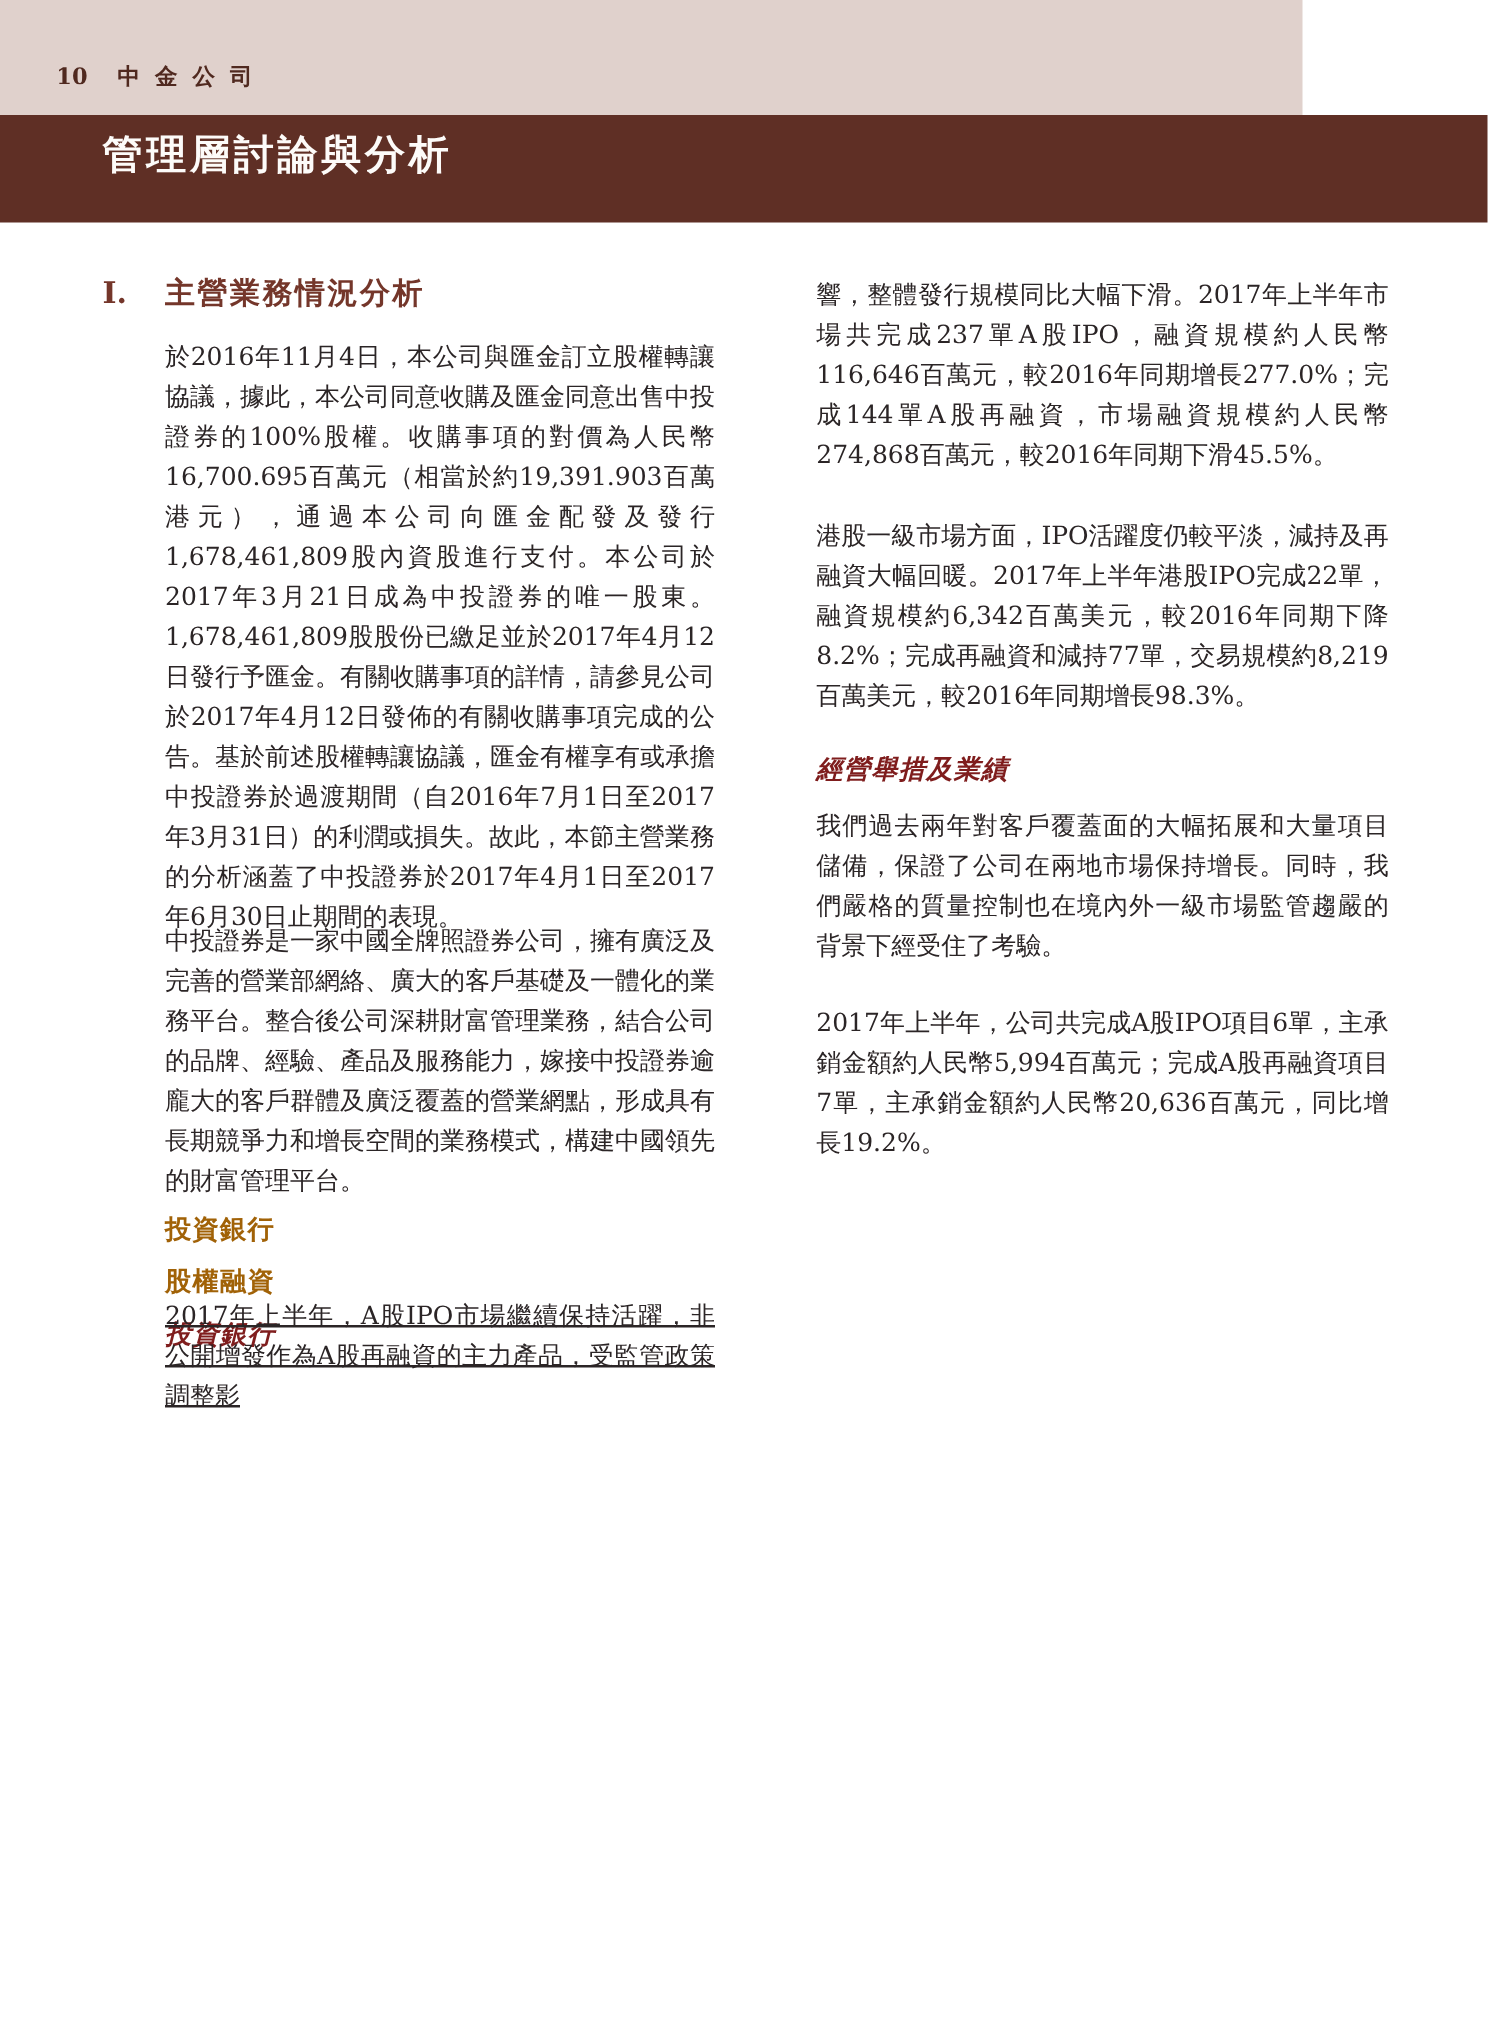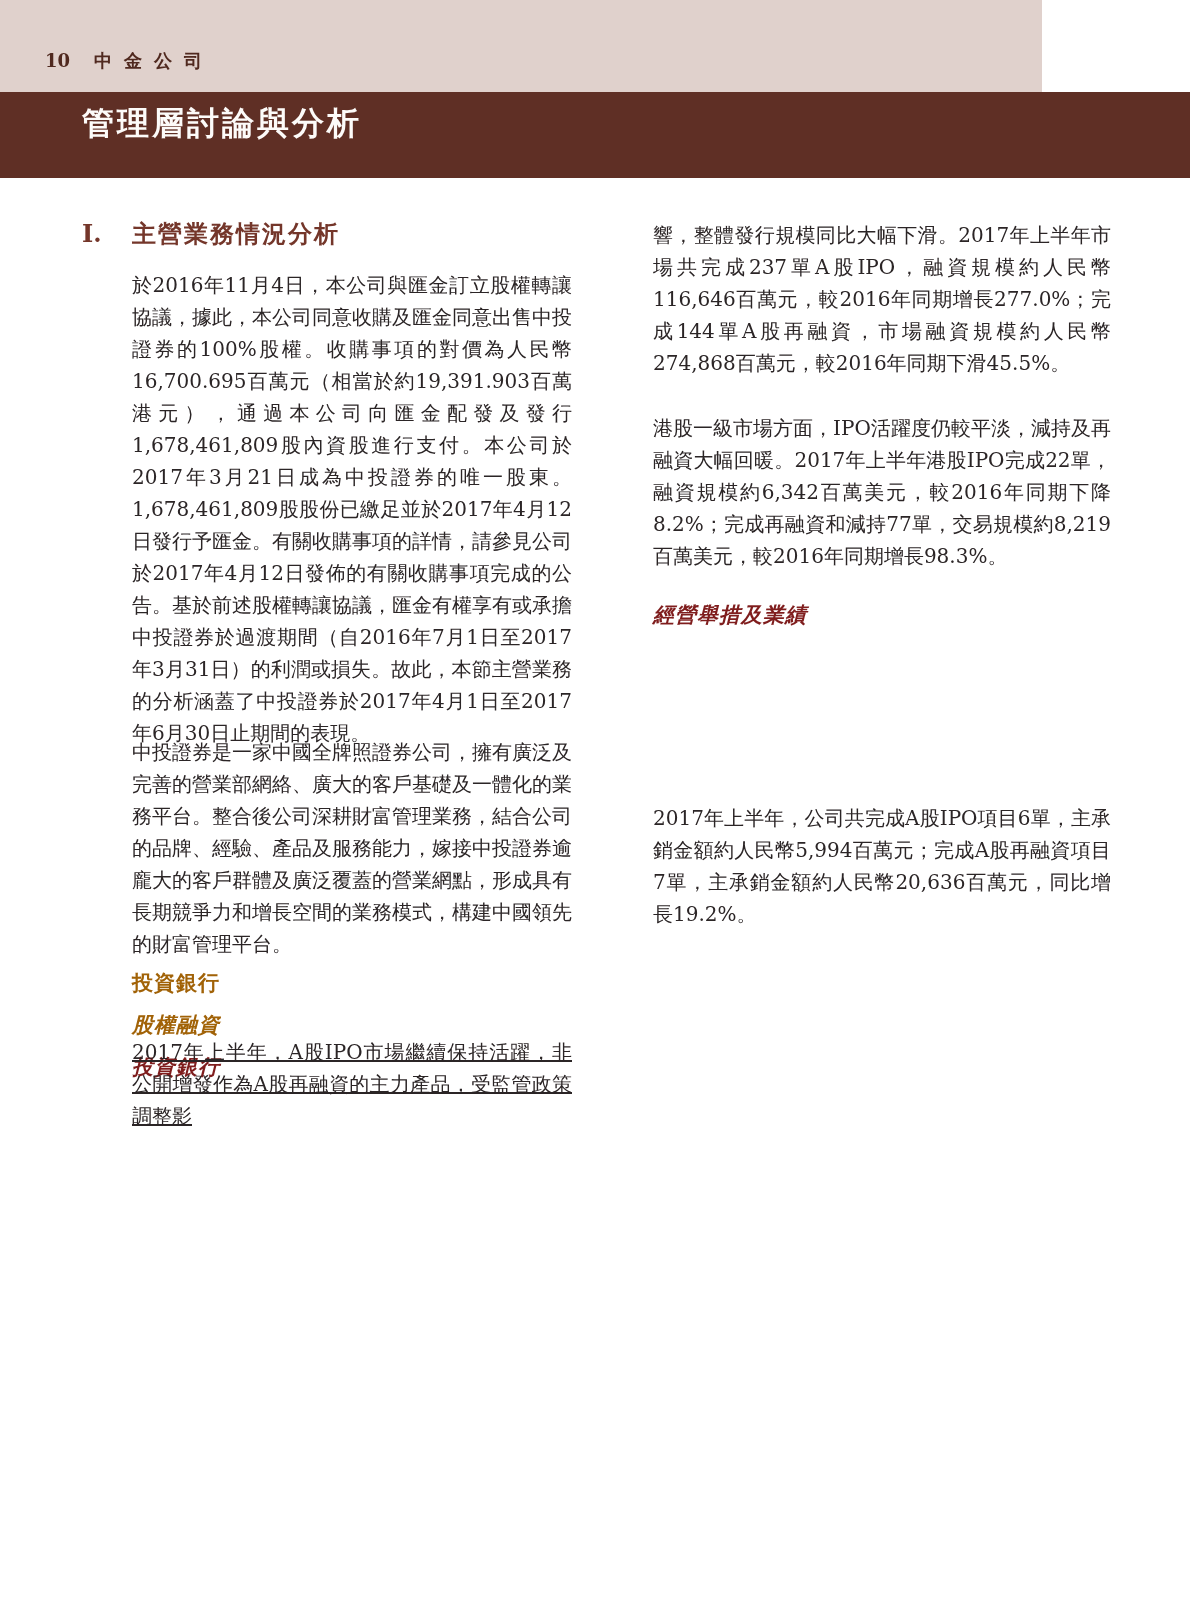--- a/index.html
+++ b/index.html
@@ -67,21 +67,21 @@
   }
   .sub-heading.accent-italic {
     color: #7f1d1d; font-style: italic;
   }
   .sub-heading.right { left: 653px; }
 
   
   #l-para1 { top: 269px; }
   #l-para2 { top: 736px; }
   #l-h-invest { top: 969px; }
-  #l-h-equity { top: 1011px; font-style: italic; }
+  #l-h-equity { top: 1011px; }
   #l-h-market { top: 1053px; }
   #l-para3 { top: 1036px; text-decoration: underline; }
 
   #r-para1 { top: 219px; }
   #r-para2 { top: 412px; }
   #r-h-ops  { top: 601px; }
   #r-para3 { top: 644px; }
   #r-para4 { top: 802px; }
 </style>
 </head>
@@ -112,15 +112,16 @@
   <h3 id="l-h-equity" class="sub-heading">股權融資</h3>
   <h4 id="l-h-market" class="sub-heading accent-italic">投資銀行</h4>
 
   <p id="l-para3" class="para col-left">2017年上半年，A股IPO市場繼續保持活躍，非公開增發作為A股再融資的主力產品，受監管政策調整影</p>
 
   <p id="r-para1" class="para col-right">響，整體發行規模同比大幅下滑。2017年上半年市場共完成237單A股IPO，融資規模約人民幣116,646百萬元，較2016年同期增長277.0%；完成144單A股再融資，市場融資規模約人民幣274,868百萬元，較2016年同期下滑45.5%。</p>
   <p id="r-para2" class="para col-right">港股一級市場方面，IPO活躍度仍較平淡，減持及再融資大幅回暖。2017年上半年港股IPO完成22單，融資規模約6,342百萬美元，較2016年同期下降8.2%；完成再融資和減持77單，交易規模約8,219百萬美元，較2016年同期增長98.3%。</p>
 
   <h4 id="r-h-ops" class="sub-heading accent-italic right">經營舉措及業績</h4>
 
+  <p id="r-para3" class="para col-right">我們過去兩年對客戶覆蓋面的大幅拓展和大量項目儲備，保證了公司在兩地市場保持增長。同時，我們嚴格的質量控制也在境內外一級市場監管趨嚴的背景下經受住了考驗。</p>
   <p id="r-para4" class="para col-right">2017年上半年，公司共完成A股IPO項目6單，主承銷金額約人民幣5,994百萬元；完成A股再融資項目7單，主承銷金額約人民幣20,636百萬元，同比增長19.2%。</p>
 
 </div>
 
 </body></html>

